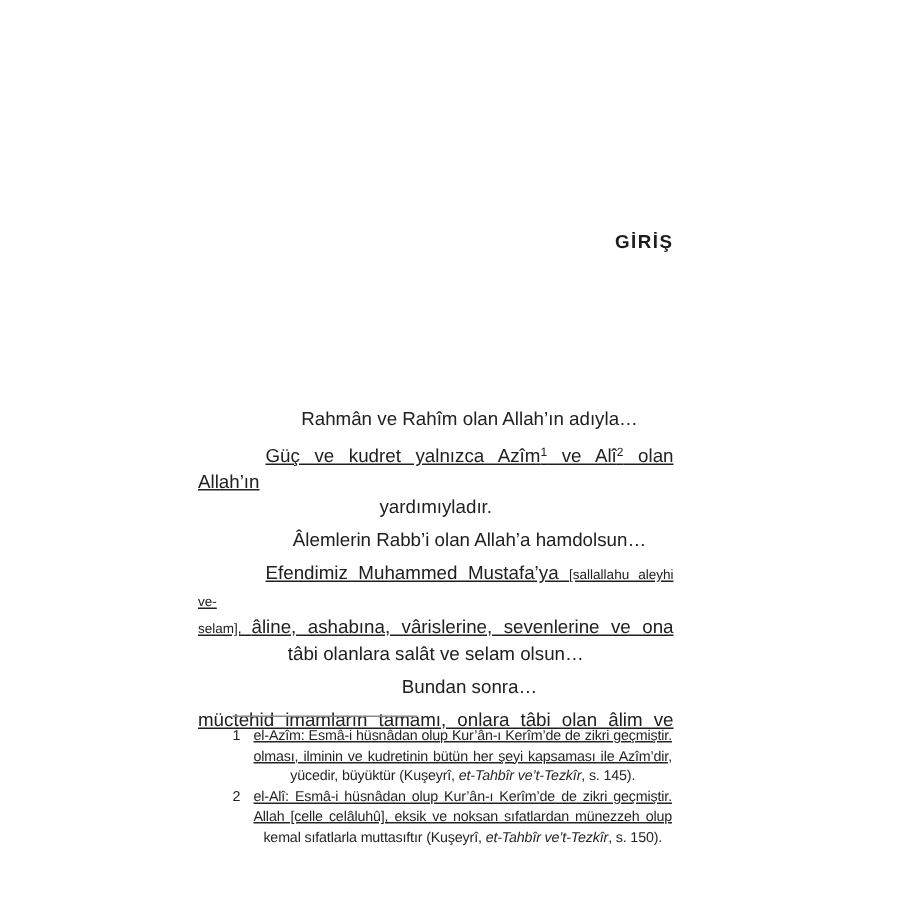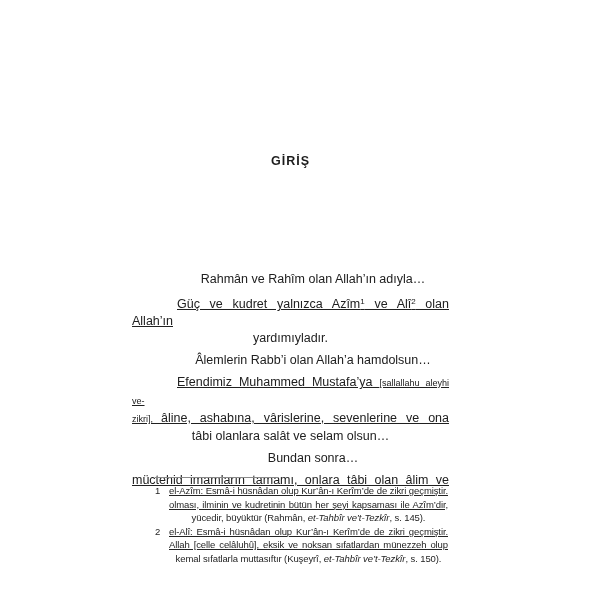--- a/index.html
+++ b/index.html
@@ -16,21 +16,21 @@
     position: absolute;
     left: 0; top: 0;
     width: 600px; height: 600px;
     background: #ffffff;
   }
   .chapter-title {
     position: absolute;
     top: 154px;
     left: 132px;
     width: 317px;
-    text-align: center;
+    text-align: right;
     font-size: 12.5px;
     font-weight: bold;
     letter-spacing: 1px;
     color: #1c1c1c;
   }
   .body-text {
     position: absolute;
     top: 271px;
     left: 132px;
     width: 317px;
@@ -91,40 +91,40 @@
       </div>
       <div class="para">
         <div class="line justify indent"><span>Güç ve kudret yalnızca Azîm</span><span class="seg-sup">1</span><span> ve Alî</span><span class="seg-sup">2</span><span> olan Allah’ın</span></div>
         <div class="line"><span>yardımıyladır.</span></div>
       </div>
       <div class="para">
         <div class="line indent"><span>Âlemlerin Rabb’i olan Allah’a hamdolsun…</span></div>
       </div>
       <div class="para">
         <div class="line justify indent"><span>Efendimiz Muhammed Mustafa’ya </span><span class="seg-small">[sallallahu aleyhi ve-</span></div>
-        <div class="line justify"><span class="seg-small">zikri], </span><span>âline, ashabına, vârislerine, sevenlerine ve ona</span></div>
+        <div class="line justify"><span class="seg-small">selam], </span><span>âline, ashabına, vârislerine, sevenlerine ve ona</span></div>
         <div class="line"><span>tâbi olanlara salât ve selam olsun…</span></div>
       </div>
       <div class="para">
         <div class="line indent"><span>Bundan sonra…</span></div>
       </div>
       <div class="para">
         <div class="line justify"><span>müctehid imamların tamamı, onlara tâbi olan âlim ve</span></div>
       </div>
     </div>
 
   <div class="footnote-sep"></div>
 
   <div class="footnotes" id="footnotes">
       <div class="footnote">
         <span class="footnote-marker">1</span>
         <div class="footnote-body">
           <div class="line justify"><span>el-Azîm: Esmâ-i hüsnâdan olup Kur’ân-ı Kerîm’de de zikri geçmiştir.</span></div>
           <div class="line justify"><span>olması, ilminin ve kudretinin bütün her şeyi kapsaması ile Azîm’dir,</span></div>
-          <div class="line"><span>yücedir, büyüktür (Rahmân, </span><span class="seg-italic">et-Tahbîr ve’t-Tezkîr</span><span>, s. 145).</span></div>
+          <div class="line"><span>yücedir, büyüktür (Kuşeyrî, </span><span class="seg-italic">et-Tahbîr ve’t-Tezkîr</span><span>, s. 145).</span></div>
         </div>
       </div>
       <div class="footnote">
         <span class="footnote-marker">2</span>
         <div class="footnote-body">
           <div class="line justify"><span>el-Alî: Esmâ-i hüsnâdan olup Kur’ân-ı Kerîm’de de zikri geçmiştir.</span></div>
           <div class="line justify"><span>Allah [celle celâluhû], eksik ve noksan sıfatlardan münezzeh olup</span></div>
           <div class="line"><span>kemal sıfatlarla muttasıftır (Kuşeyrî, </span><span class="seg-italic">et-Tahbîr ve’t-Tezkîr</span><span>, s. 150).</span></div>
         </div>
       </div>

